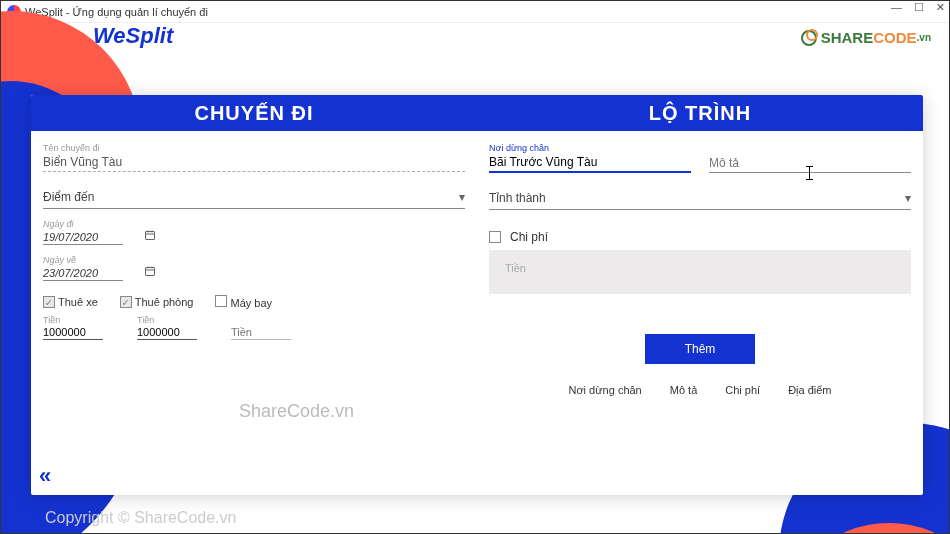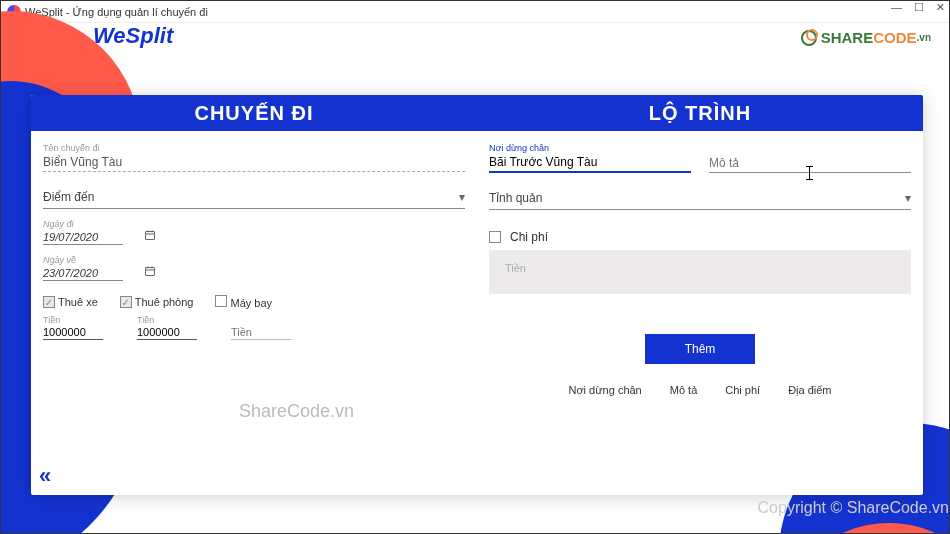--- a/index.html
+++ b/index.html
@@ -212,25 +212,26 @@
 }
 .watermark-mid {
   position: absolute;
   left: 238px; top: 400px;
   color: #bbb;
   font-size: 18px;
   z-index: 20;
 }
 .watermark-bottom {
   position: absolute;
-  left: 0; right: 0; bottom: 16px;
-  text-align: right;
+  left: 0; right: 0; bottom: 6px;
+  text-align: left;
   color: #ccc;
   font-size: 16px;
   z-index: 30;
+  padding-left: 44px;
 }
 .cursor-i {
   position: absolute;
   left: 808px; top: 165px;
   width: 1px; height: 14px;
   z-index: 50;
 }
 .cursor-i::before, .cursor-i::after {
   content:''; position:absolute; left:-3px; width:7px; height:1px; background:#000;
 }
@@ -341,21 +342,21 @@
         <div class="field-label" style="color:#1432d0">Nơi dừng chân</div>
         <input class="underline-input underline-blue" style="color: rgb(0, 0, 0);" value="Bãi Trước Vũng Tàu">
       </div>
       <div class="col">
         <div style="height:11px"></div>
         <input class="underline-input underline-solid" placeholder="Mô tả" style="">
       </div>
     </div>
 
     <div class="select-row">
-      <span>Tỉnh quản</span>
+      <span>Tỉnh thành</span>
       <span class="chev">▾</span>
     </div>
 
     <div class="chi-phi-row">
       <span class="checkbox"></span>
       <span>Chi phí</span>
     </div>
 
     <div class="gray-box">
       <span>Tiền</span>

